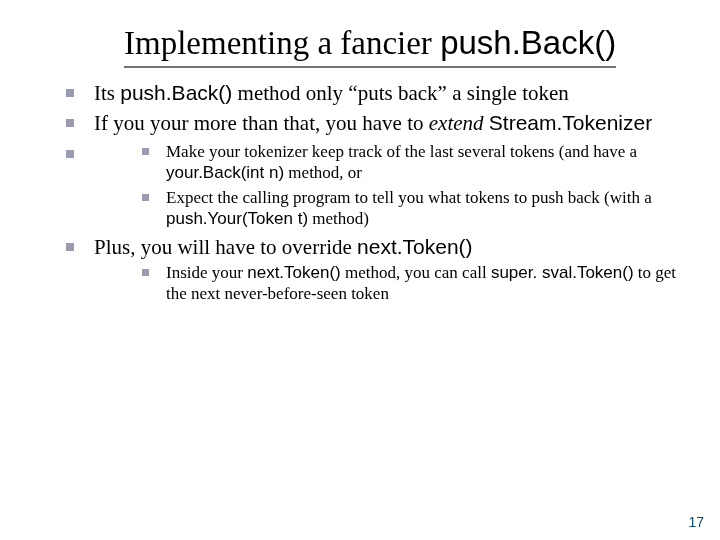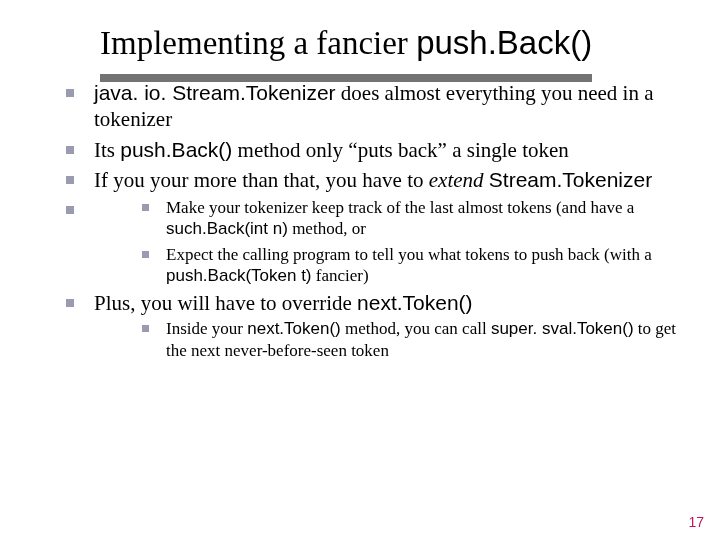--- a/index.html
+++ b/index.html
@@ -18,22 +18,23 @@
     box-sizing: border-box;
     width: 720px;
     height: 540px;
   }
   .title {
     font-size: 33px;
     margin: 6px 0 18px 0;
     font-weight: normal;
   }
   .title .underline {
-    border-bottom: 8px solid #737373;
-    padding-bottom: 13px;
+    border-bottom: 2px solid #737373;
+    padding-bottom: 5px;
+    margin-left: 24px;
   }
   .code { font-family: Arial, Helvetica, sans-serif; }
   ul.lvl1 {
     list-style: none;
     padding: 0;
     margin: 0 0 0 -40px;
   }
   ul.lvl1 > li {
     font-size: 21px;
     line-height: 1.25;
@@ -71,53 +72,50 @@
     height: 7px;
     background: #9a9ab0;
   }
   em { font-style: italic; }
   .pagenum {
     position: absolute;
     right: 16px;
     bottom: 10px;
     font-family: Arial, Helvetica, sans-serif;
     font-size: 14px;
-    color: #be185d;
+    color: #0c4a6e;
   }
 </style>
 </head>
 <body>
 
 <div class="slide">
 
   <div class="title">
     <span class="underline"><span>Implementing a fancier </span><span class="code">push.Back()</span></span>
   </div>
 
   <ul class="lvl1">
 
-    <li>
-      <span class="code">java. io. Stream.Tokenizer</span><span> does almost everything you need in a tokenizer</span>
-    </li>
 
     <li>
       <span>Its </span><span class="code">push.Back()</span><span> method only “puts back” a single token</span>
     </li>
 
     <li>
       <span>If you your more than that, you have to </span><em>extend</em><span> </span><span class="code">Stream.Tokenizer</span>
     </li>
 
     <li>
       <ul class="lvl2">
         <li>
-          <span>Make your tokenizer keep track of the last almost tokens (and have a </span><span class="code">such.Back(int n)</span><span> method, or</span>
+          <span>Make your tokenizer keep track of the last several tokens (and have a </span><span class="code">your.Back(int n)</span><span> method, or</span>
         </li>
         <li>
-          <span>Expect the calling program to tell you what tokens to push back (with a </span><span class="code">push.Back(Token t)</span><span> fancier)</span>
+          <span>Expect the calling program to tell you what tokens to push back (with a </span><span class="code">push.Your(Token t)</span><span> method)</span>
         </li>
       </ul>
     </li>
 
     <li>
       <span>Plus, you will have to override </span><span class="code">next.Token()</span>
       <ul class="lvl2">
         <li>
           <span>Inside your </span><span class="code">next.Token()</span><span> method, you can call </span><span class="code">super. sval.Token()</span><span> to get the next never-before-seen token</span>
         </li>

